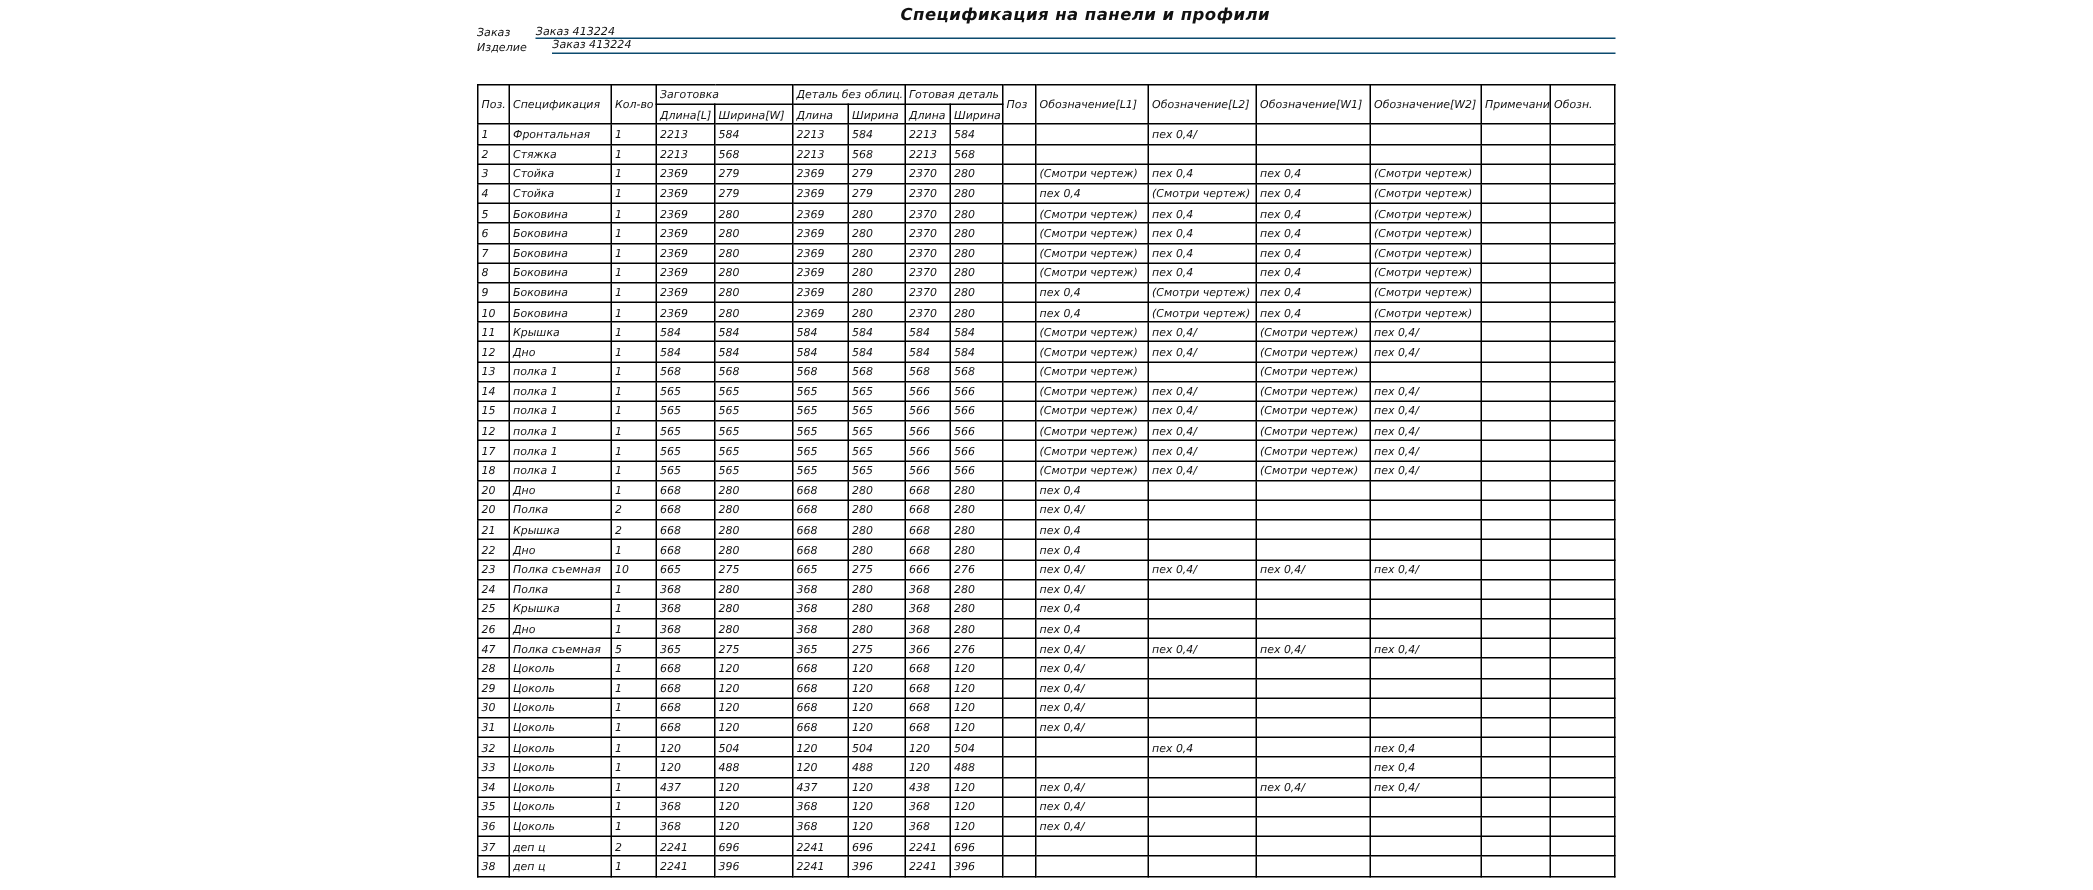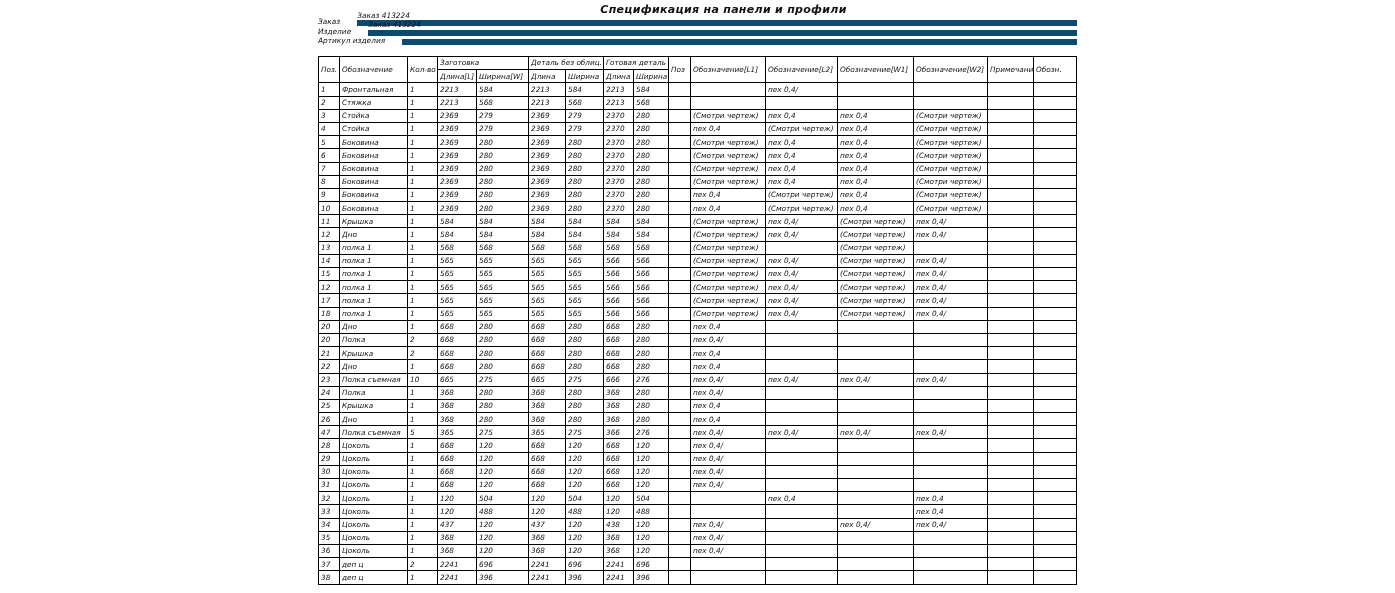--- a/index.html
+++ b/index.html
@@ -10,21 +10,21 @@
   }
   .title {
     position:absolute; top:3px; left:0; width:1395px;
     text-align:center; font-size:11px; font-weight:bold; letter-spacing:0.3px;margin-left:26px;
   }
   .info {
     position:absolute; left:318px; top:17px; width:759px;
   }
   .info-line { display:flex; align-items:flex-end; height:9.4px; font-size:7.4px; }
   .info-label { white-space:nowrap; margin-right:17px; line-height:8px; }
-  .info-value { flex:1; border-bottom:6px solid #0c4a6e; line-height:8.5px; white-space:nowrap; }
+  .info-value { flex:1; border-bottom:1px solid #0c4a6e; line-height:8.5px; white-space:nowrap; }
   table.spec {
     position:absolute; left:318px; top:56px; width:759px;
     border-collapse:collapse; table-layout:fixed; font-size:7.3px;padding-left:16px;
   }
   table.spec th, table.spec td {
     border:1px solid #000; padding:0 2px; height:12.2px;
     font-weight:normal; font-style:italic; text-align:left;
     white-space:nowrap; overflow:hidden; vertical-align:middle; line-height:1;
   }
   table.spec th.group-h { }
@@ -36,24 +36,20 @@
 
 <div class="info">
   <div class="info-line">
     <span class="info-label">Заказ</span>
     <span class="info-value">Заказ 413224</span>
   </div>
   <div class="info-line">
     <span class="info-label">Изделие</span>
     <span class="info-value">Заказ 413224</span>
   </div>
-  <div class="info-line">
-    <span class="info-label">Артикул изделия</span>
-    <span class="info-value"></span>
-  </div>
 </div>
 
 <table class="spec">
   <colgroup>
       <col style="width: 21px;">
       <col style="width: 68px;">
       <col style="width: 30px;">
       <col style="width: 39px;">
       <col style="width: 52px;">
       <col style="width: 37px;">
@@ -64,21 +60,21 @@
       <col style="width: 75px;">
       <col style="width: 72px;">
       <col style="width: 76px;">
       <col style="width: 74px;">
       <col style="width: 46px;">
       <col style="width: 43px;">
     </colgroup>
   <thead>
       <tr>
         <th rowspan="2">Поз.</th>
-        <th rowspan="2">Обозначение</th>
+        <th rowspan="2">Спецификация</th>
         <th rowspan="2">Кол-во</th>
         <th colspan="2" class="group-h">Заготовка</th>
         <th colspan="2" class="group-h">Деталь без облиц.</th>
         <th colspan="2" class="group-h">Готовая деталь</th>
         <th rowspan="2">Поз</th>
         <th rowspan="2">Обозначение[L1]</th>
         <th rowspan="2">Обозначение[L2]</th>
         <th rowspan="2">Обозначение[W1]</th>
         <th rowspan="2">Обозначение[W2]</th>
         <th rowspan="2">Примечание</th>

